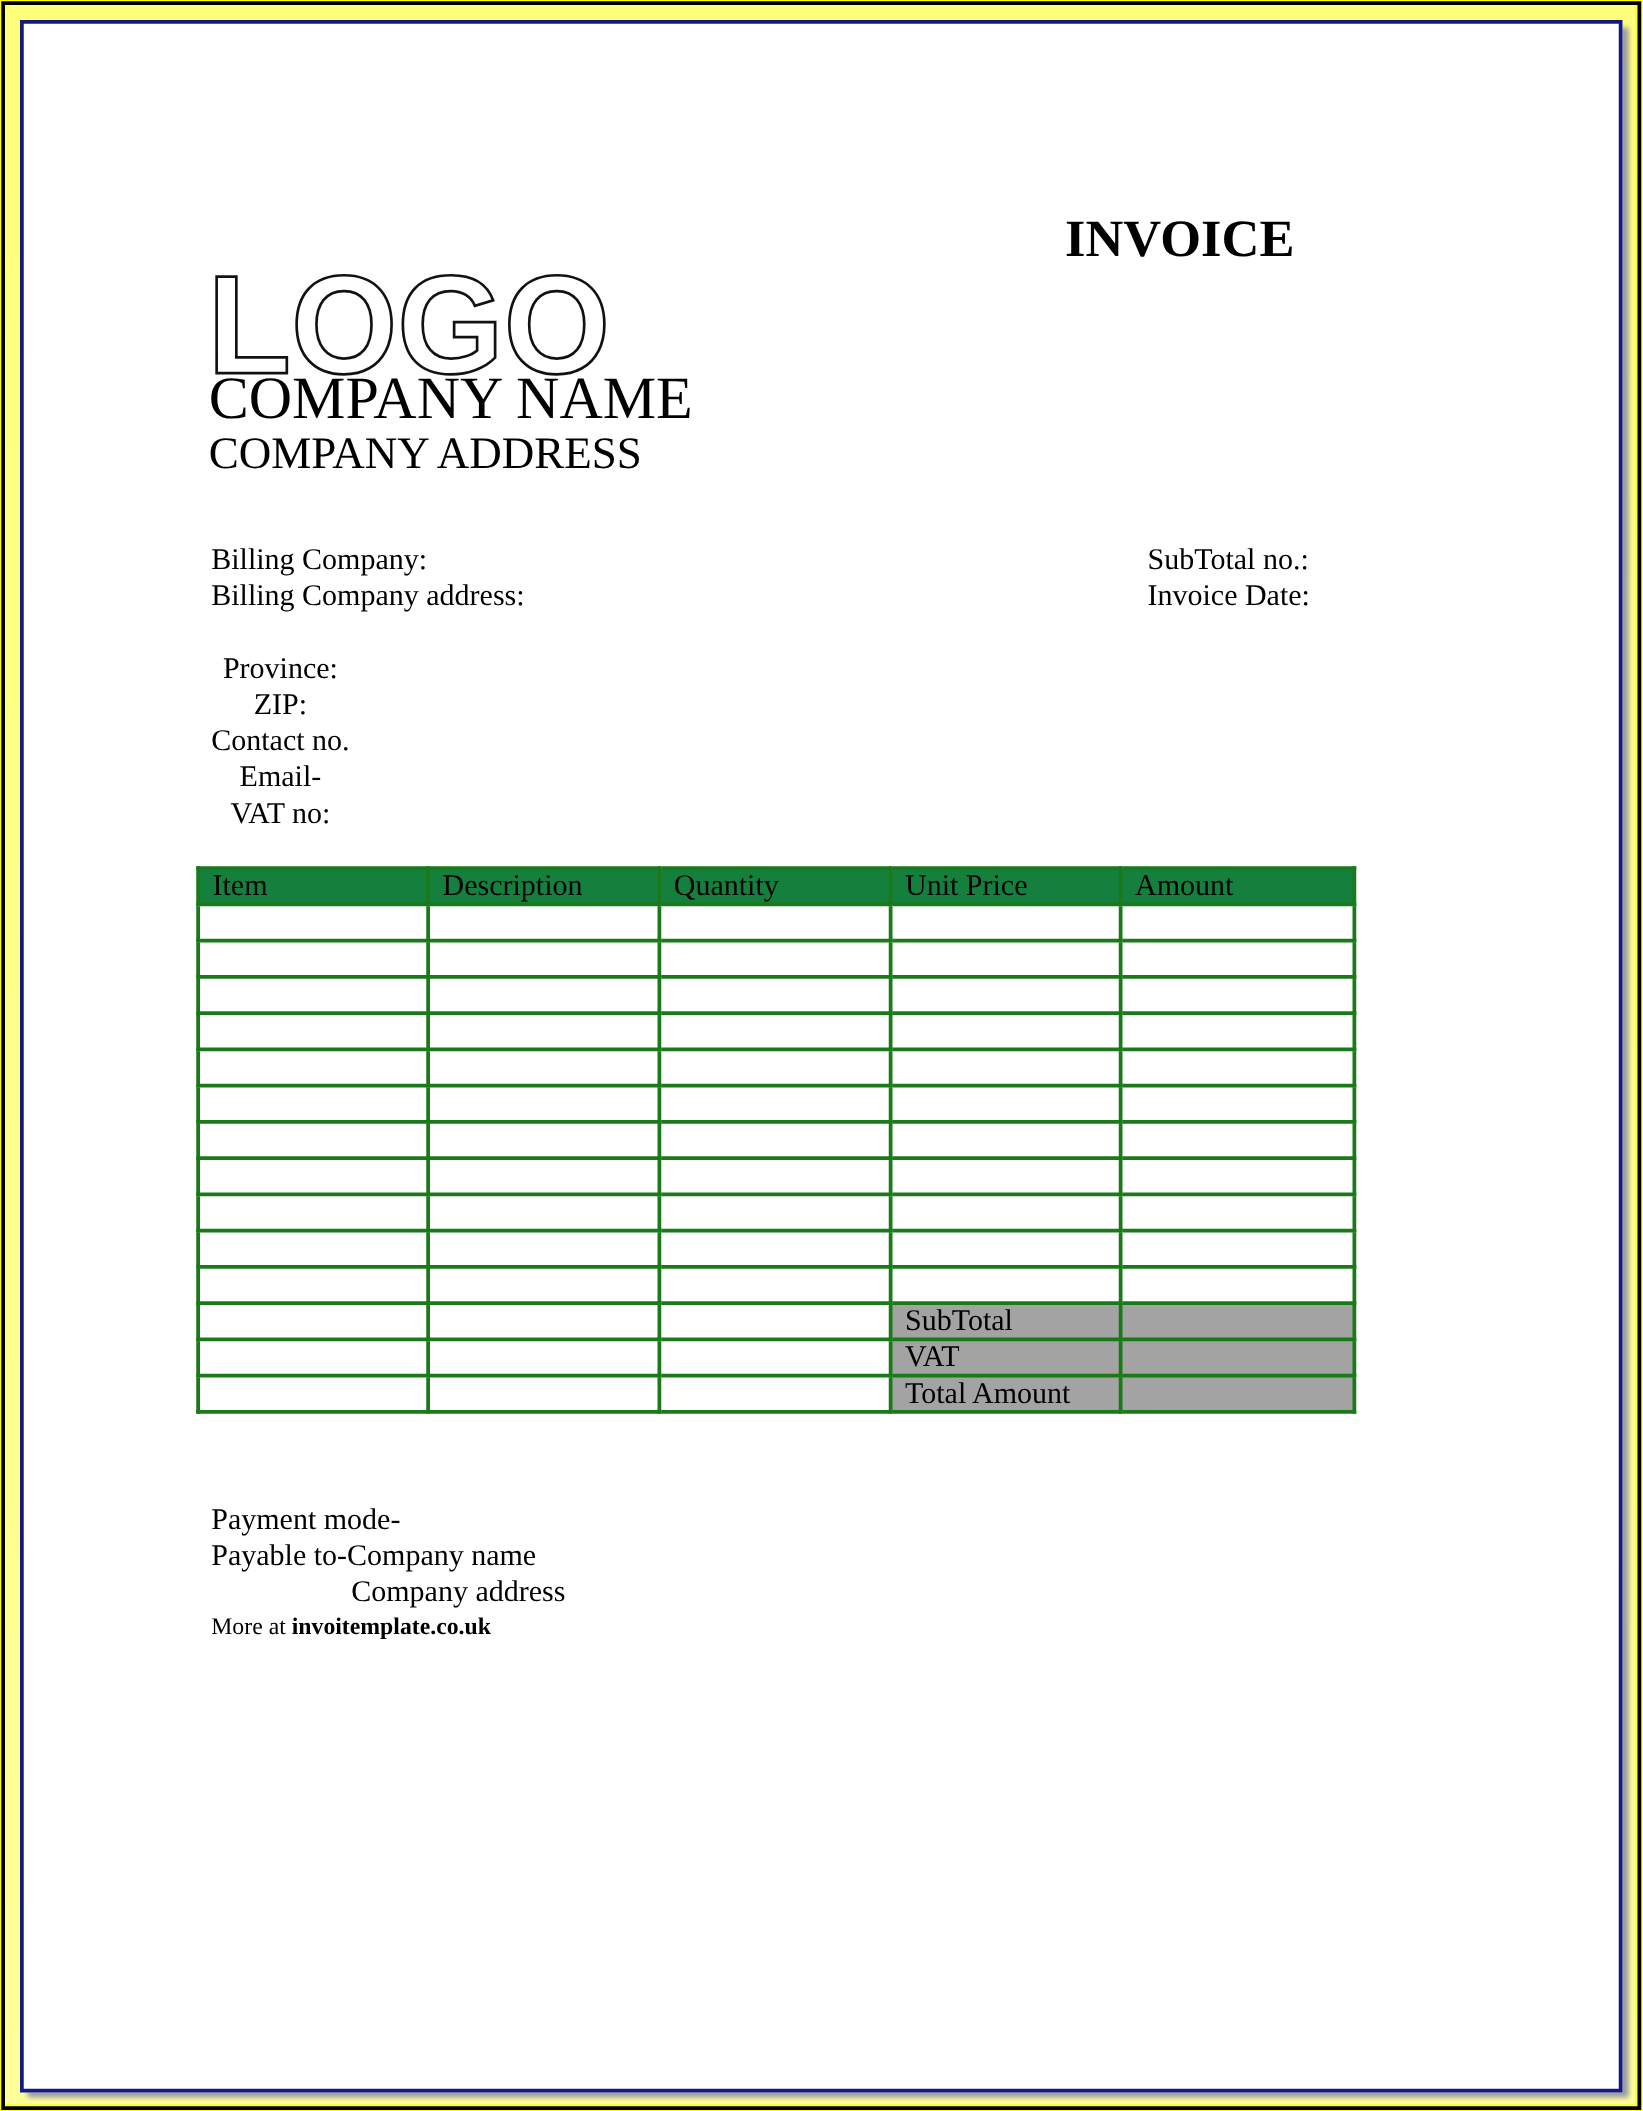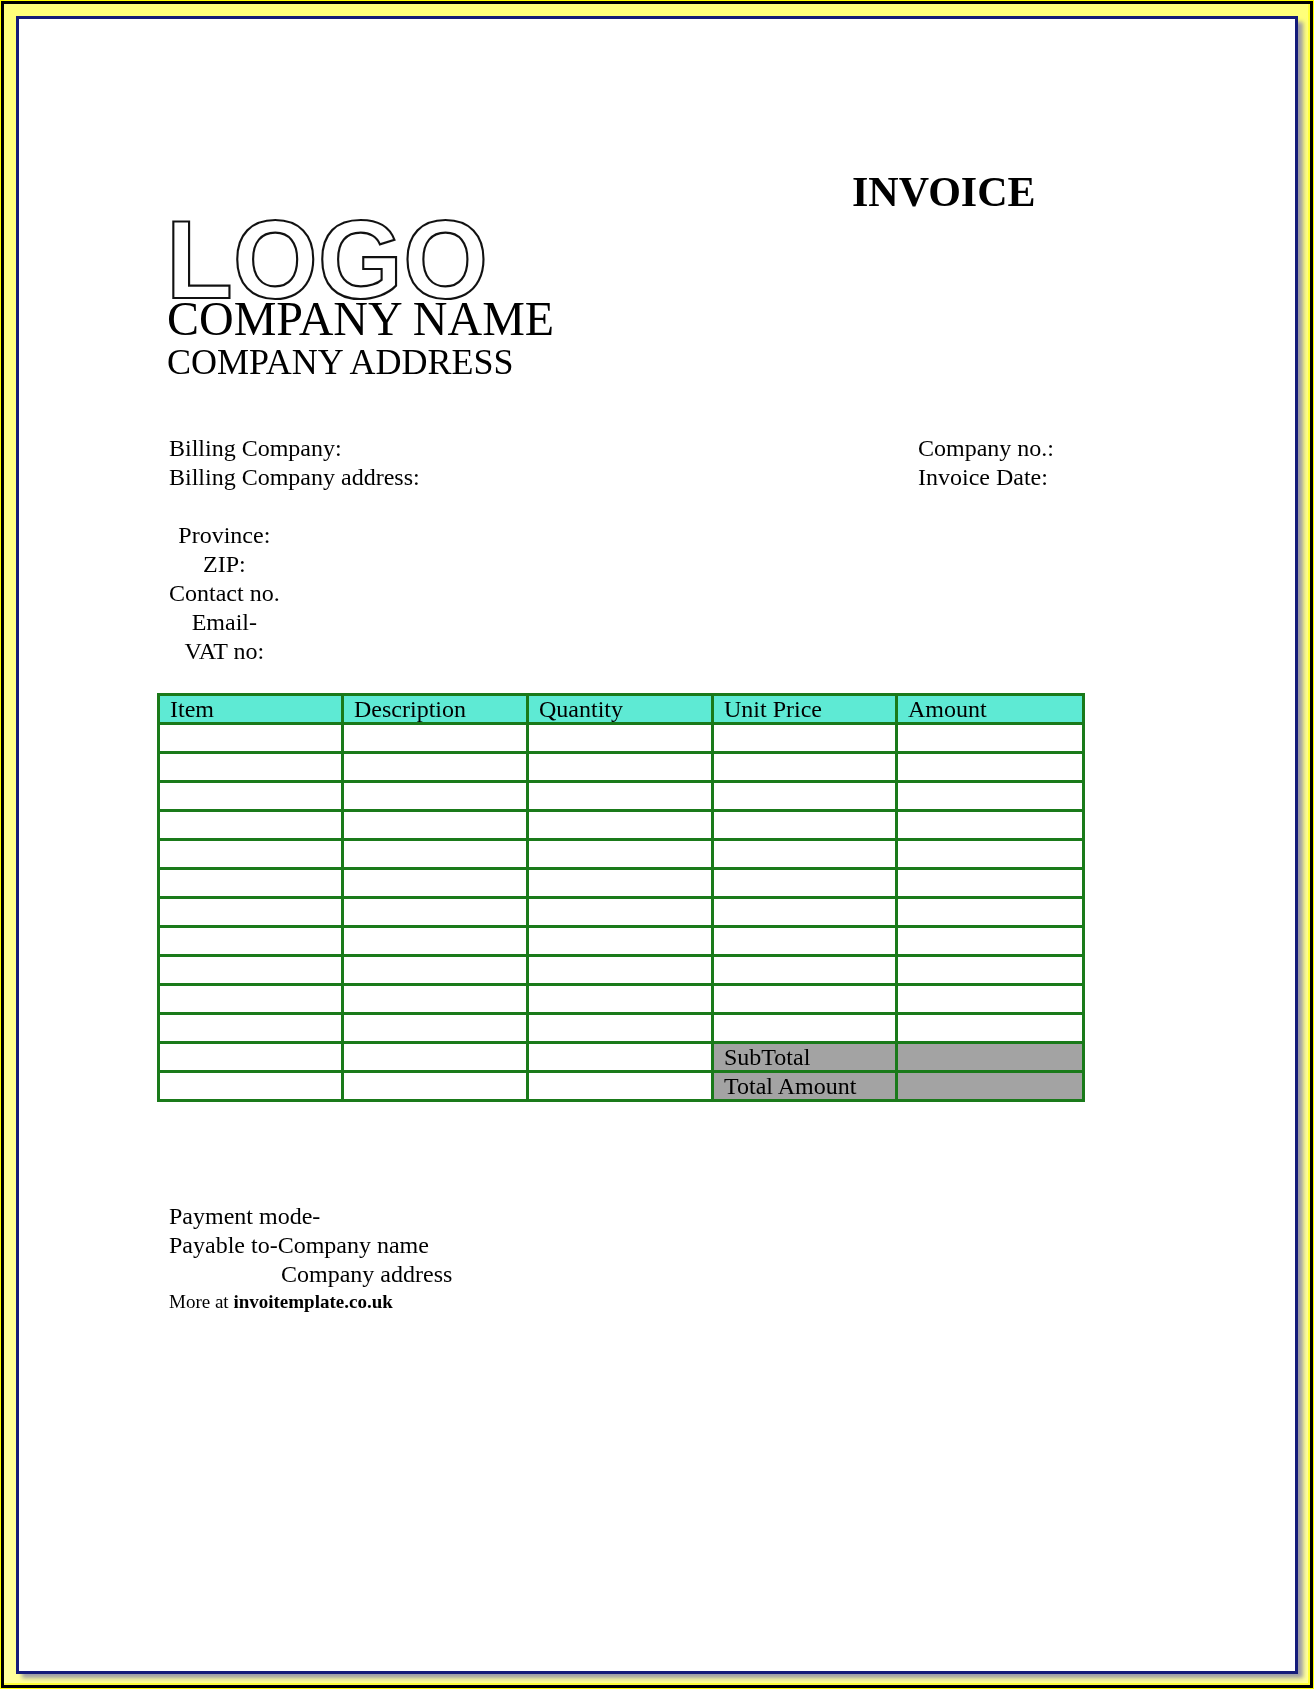--- a/index.html
+++ b/index.html
@@ -39,21 +39,21 @@
 
   table.items {
     position: absolute; left: 157px; top: 693px; width: 925px;
     border-collapse: collapse; table-layout: fixed;
   }
   table.items td, table.items th {
     border: 3px solid #1a7a1a; height: 26px; padding: 0 0 0 10px;
     font-size: 24px; font-weight: normal; text-align: left; line-height: 26px;
     vertical-align: middle;
   }
-  table.items th { background: #5eead4; }
+  table.items th { background: #15803d; }
   table.items td.green { background: #a3a3a3; }
 
   .payment { left: 169px; top: 1202px; text-align: right; }
   .payable { left: 169px; top: 1231px; }
   .payable-addr { left: 281px; top: 1260px; }
   .more { left: 169px; top: 1290px; font-size: 19px; line-height: 24px; }
   .more b { font-weight: bold; }
 </style>
 </head>
 <body>
@@ -74,21 +74,21 @@
 
 <div class="abs company-name">COMPANY NAME</div>
 <div class="abs company-address">COMPANY ADDRESS</div>
 
 <div class="abs info-line billing">
   <div>Billing Company:</div>
   <div>Billing Company address:</div>
 </div>
 
 <div class="abs info-line meta">
-  <div>Company no.:</div>
+  <div>SubTotal no.:</div>
   <div>Invoice Date:</div>
 </div>
 
 <div class="abs info-line contact">
   <div>Province:</div>
   <div>ZIP:</div>
   <div>Contact no.</div>
   <div>Email-</div>
   <div>VAT no:</div>
 </div>
@@ -192,20 +192,27 @@
       <td></td>
       <td></td>
       <td></td>
       <td class="green">SubTotal</td>
       <td class="green"></td>
     </tr>
     <tr class="summary">
       <td></td>
       <td></td>
       <td></td>
+      <td class="green">VAT</td>
+      <td class="green"></td>
+    </tr>
+    <tr class="summary">
+      <td></td>
+      <td></td>
+      <td></td>
       <td class="green">Total Amount</td>
       <td class="green"></td>
     </tr>
   </tbody>
 </table>
 
 <div class="abs info-line payment">Payment mode-</div>
 <div class="abs info-line payable">Payable to-Company name</div>
 <div class="abs info-line payable-addr">Company address</div>
 <div class="abs more">

